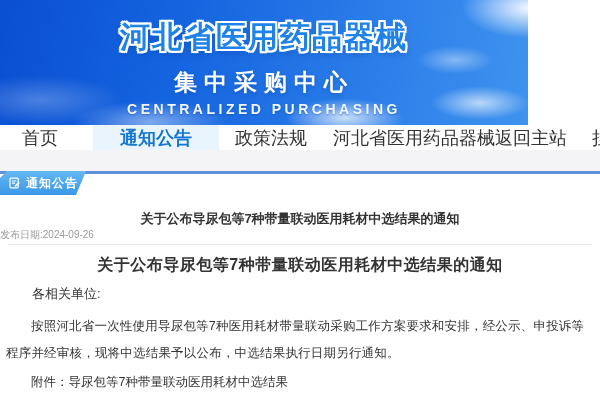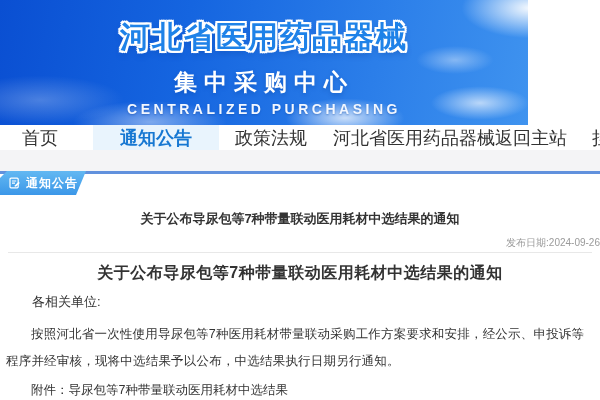--- a/index.html
+++ b/index.html
@@ -61,21 +61,21 @@
     position:absolute; left:0; top:-3px; height:24px; width:86px;
     background:linear-gradient(180deg,#63b8f2,#3b97e8);
     clip-path:polygon(0 7px, 7px 0, 100% 0, calc(100% - 10px) 100%, 0 100%);
     display:flex; align-items:center; padding-left:9px; gap:5px; cursor:pointer;
   }
   .crumb-tab .label{ color:#fff; font-size:12px; font-weight:bold; letter-spacing:1px; }
   .crumb-icon{ width:12px; height:12px; display:block; }
 
   .list-title{ margin-top:36px; text-align:center; font-size:13px; font-weight:bold;
                color:#333; line-height:18px; }
-  .pub-date  { margin-top:8px; text-align:right; font-size:10px; color:#9a9a9a; line-height:14px; }
+  .pub-date  { text-align:left; font-size:10px; color:#9a9a9a; line-height:14px; }
   .divider   { margin:2px 8px 0 8px; border-bottom:1px solid #e8e8e8; }
   .doc-title { margin-top:8px; text-align:center; font-size:16px; font-weight:600;
                color:#333; line-height:24px; letter-spacing:.5px; }
   .body-text { padding:0 6px; color:#333; }
   .salutation{ margin-top:8px; font-size:13px; line-height:18px; text-indent:2em; }
   .para      { margin-top:10px; font-size:12.5px; line-height:27px; text-indent:2em;
                letter-spacing:.2px; }
   .attachment{ margin-top:6px; font-size:12.5px; line-height:18px; text-indent:2em; }
 </style>
 </head>

